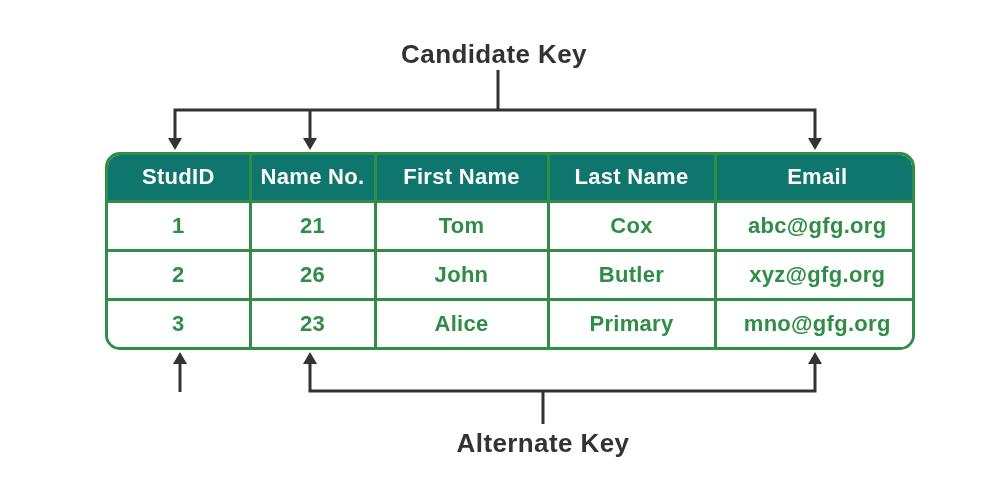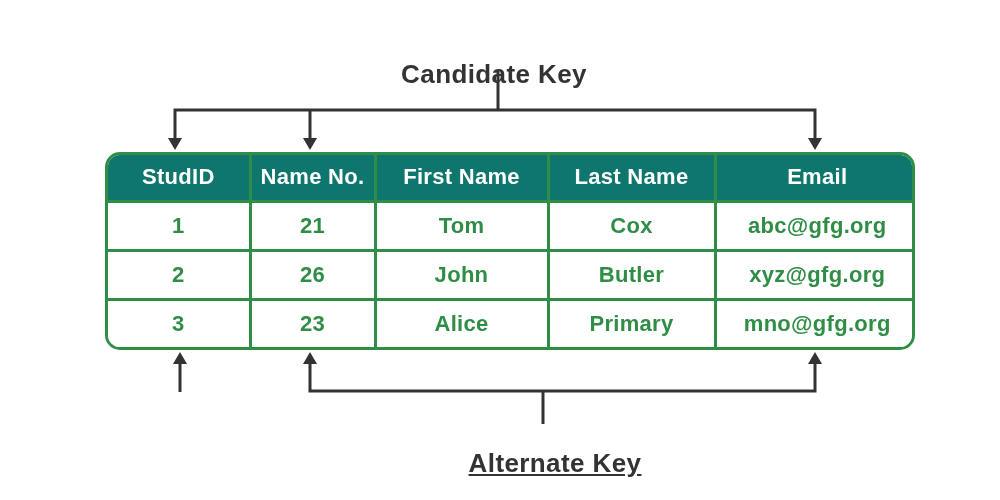--- a/index.html
+++ b/index.html
@@ -20,25 +20,24 @@
   }
   .key-label {
     position: absolute;
     width: 300px;
     text-align: center;
     font-size: 26px;
     font-weight: bold;
     color: #333333;
     letter-spacing: 0.4px;
     white-space: nowrap;
-    margin-top: 20px;
   }
   .label-candidate { left: 344px; top: 39px; }
   .label-primary   { left: 25px;  top: 394px; }
-  .label-alternate { left: 405px; top: 428px; text-decoration: underline; }
+  .label-alternate { left: 393px; top: 428px; }
 
   .table-wrap {
     position: absolute;
     left: 105px; top: 152px;
     width: 810px; height: 198px;
     border: 3px solid #2F8D46;
     border-radius: 15px;
     overflow: hidden;
     background: #ffffff;
   }

